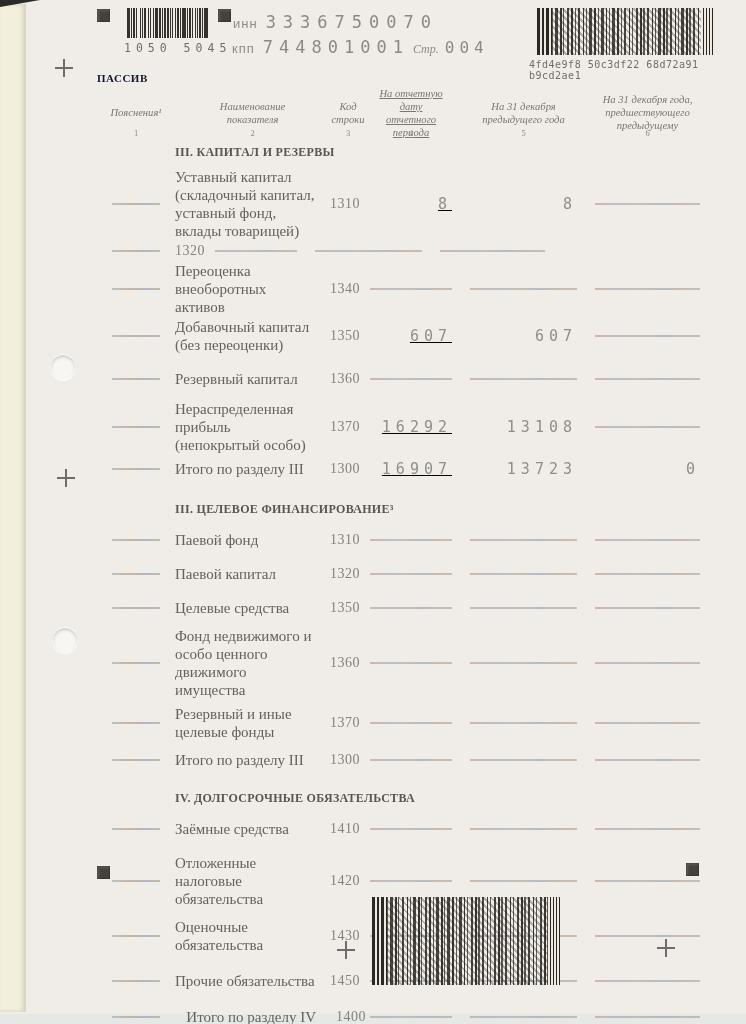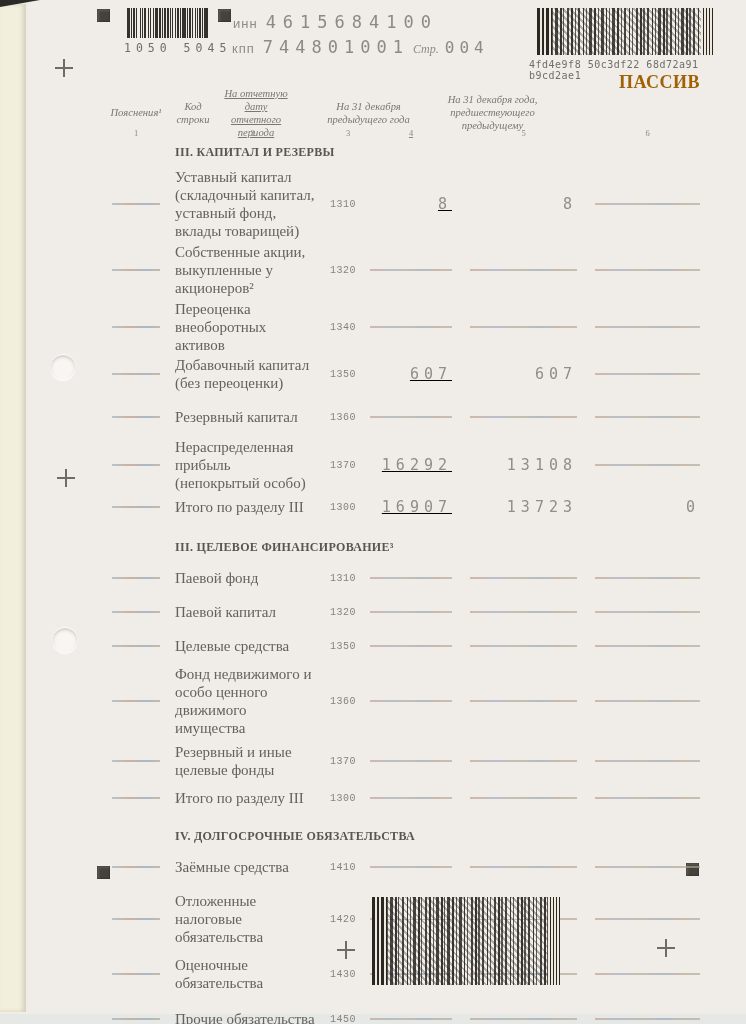--- a/index.html
+++ b/index.html
@@ -34,39 +34,39 @@
   .pdf417::before{content:"";position:absolute;left:0;top:0;bottom:0;width:15px;
       background:repeating-linear-gradient(90deg,#2b2824 0 3px,#efe9e0 3px 4.5px,#2b2824 4.5px 6.5px,#efe9e0 6.5px 9px);}
   .pdf417::after{content:"";position:absolute;right:0;top:0;bottom:0;width:12px;
       background:repeating-linear-gradient(90deg,#efe9e0 0 1.5px,#2b2824 1.5px 3px,#efe9e0 3px 5px,#2b2824 5px 6px);}
   
   .idrow{position:absolute;white-space:nowrap;}
   .idlab{font-family:"Liberation Sans",sans-serif;font-size:13px;color:#8d8c87;letter-spacing:1px;}
   .idnum{font-family:"DejaVu Sans Mono",monospace;font-size:17px;color:#8b8a84;letter-spacing:7px;margin-left:8px;}
   .strlab{font-size:12px;color:#8d8c87;font-style:italic;margin-left:4px;}
   
-  .doc-title{position:absolute;left:97px;top:72px;width:603px;text-align:right;
-             font-weight:bold;font-size:18px;color:#a16207;letter-spacing:.5px;}
+  .doc-title{position:absolute;left:97px;top:72px;width:603px;text-align:left;
+             font-weight:bold;font-size:11px;color:#0f172a;letter-spacing:.5px;}
   .thead{position:absolute;left:97px;top:88px;width:603px;display:flex;align-items:center;}
   .thead .cell{font-style:italic;font-size:10.6px;line-height:1.22;color:#797770;text-align:center;white-space:pre-line;}
   .tnums{position:absolute;left:97px;top:128px;width:603px;display:flex;}
   .tnums .cell{font-size:8.5px;color:#8a8984;text-align:center;}
   .c1{width:78px;flex:none;}
   .c2{width:155px;flex:none;}
   .c3{width:36px;flex:none;margin-right:4px;}
   .c4{width:82px;flex:none;margin-right:18px;text-decoration:underline;}
   .c5{width:107px;flex:none;margin-right:18px;}
   .c6{width:105px;flex:none;}
   #tbody{position:absolute;left:97px;top:145px;width:603px;}
   .section-title{font-weight:bold;font-size:12px;color:#57564f;margin:0 0 8px 78px;letter-spacing:.3px;}
   .sec2{margin-top:24px;margin-bottom:14px;}
   .sec3{margin-top:22px;margin-bottom:14px;}
   .row{display:flex;align-items:center;}
   .row .label{font-size:15px;line-height:1.2;color:#63625c;padding-right:14px;box-sizing:border-box;}
-  .row .code{font-family:Liberation Mono, monospace;font-size:10px;color:#84837d;letter-spacing:.5px;}
+  .row .code{font-family:Liberation Serif, serif;font-size:14px;color:#84837d;letter-spacing:.5px;}
   .val{font-family:"DejaVu Sans Mono",monospace;font-size:15px;color:#8f8e88;letter-spacing:5px;
        text-align:right;display:block;}
   .dash{height:1.2px;width:100%;opacity:.65;
         background:linear-gradient(90deg,#c49a85,#9aa8bd 25%,#b3a58e 45%,#8fa3b8 65%,#bb9f87 85%,#a8a8a0);}
   .exdash{height:1.2px;width:48px;margin:0 auto;opacity:.7;
         background:linear-gradient(90deg,#9fb0bf,#b89a84 40%,#8fa3b8 75%,#b3a58e);}
 </style>
 </head>
 <body>
 
@@ -144,33 +144,35 @@
       <i class="lt" style="width: 1.05px;"></i>
       <i style="width: 2.1px;"></i>
       <i class="lt" style="width: 1.05px;"></i>
       <i style="width: 1.05px;"></i>
       <i class="lt" style="width: 1.05px;"></i>
       <i style="width: 3.15px;"></i>
     </div>
   <div class="bc-cap" style="left:124px;top:41px;font-size:11.5px;letter-spacing:5px">1050 5045</div>
 
   <div class="idrow" style="left:233px;top:12px">
-    <span class="idlab">инн</span><span class="idnum">4615684100</span>
+    <span class="idlab">инн</span><span class="idnum">3336750070</span>
   </div>
   <div class="idrow" style="left:232px;top:37px">
     <span class="idlab">кпп</span><span class="idnum" style="letter-spacing:6px">744801001</span><span class="strlab">Стр.</span><span class="idnum" style="font-size:16px;letter-spacing:5px;margin-left:6px">004</span>
   </div>
 
   <div class="pdf417" style="left:537px;top:8px;width:176px;height:47px"></div>
   <div class="bc-cap" style="left:529px;top:59px;font-size:10px;letter-spacing:.5px">4fd4e9f8 50c3df22 68d72a91 b9cd2ae1</div>
 
   <div class="doc-title">ПАССИВ</div>
 
   <div class="thead" id="thead">
       <div class="cell c1">Пояснения¹</div>
+      <div class="cell c2">Наименование
+показателя</div>
       <div class="cell c3">Код
 строки</div>
       <div class="cell c4">На отчетную дату
 отчетного периода</div>
       <div class="cell c5">На 31 декабря
 предыдущего года</div>
       <div class="cell c6">На 31 декабря года,
 предшествующего
 предыдущему</div>
     </div>
@@ -197,21 +199,20 @@
           <span class="val">8</span>
         </div>
         <div class="c6">
           <div class="dash"></div>
         </div>
       </div>
       <div class="row" style="margin-bottom: 3px;">
         <div class="c1">
           <div class="exdash"></div>
         </div>
-        <div class="label c2">Собственные акции, выкупленные у акционеров²</div>
         <div class="code c3">1320</div>
         <div class="c4">
           <div class="dash"></div>
         </div>
         <div class="c5">
           <div class="dash"></div>
         </div>
         <div class="c6">
           <div class="dash"></div>
         </div>

